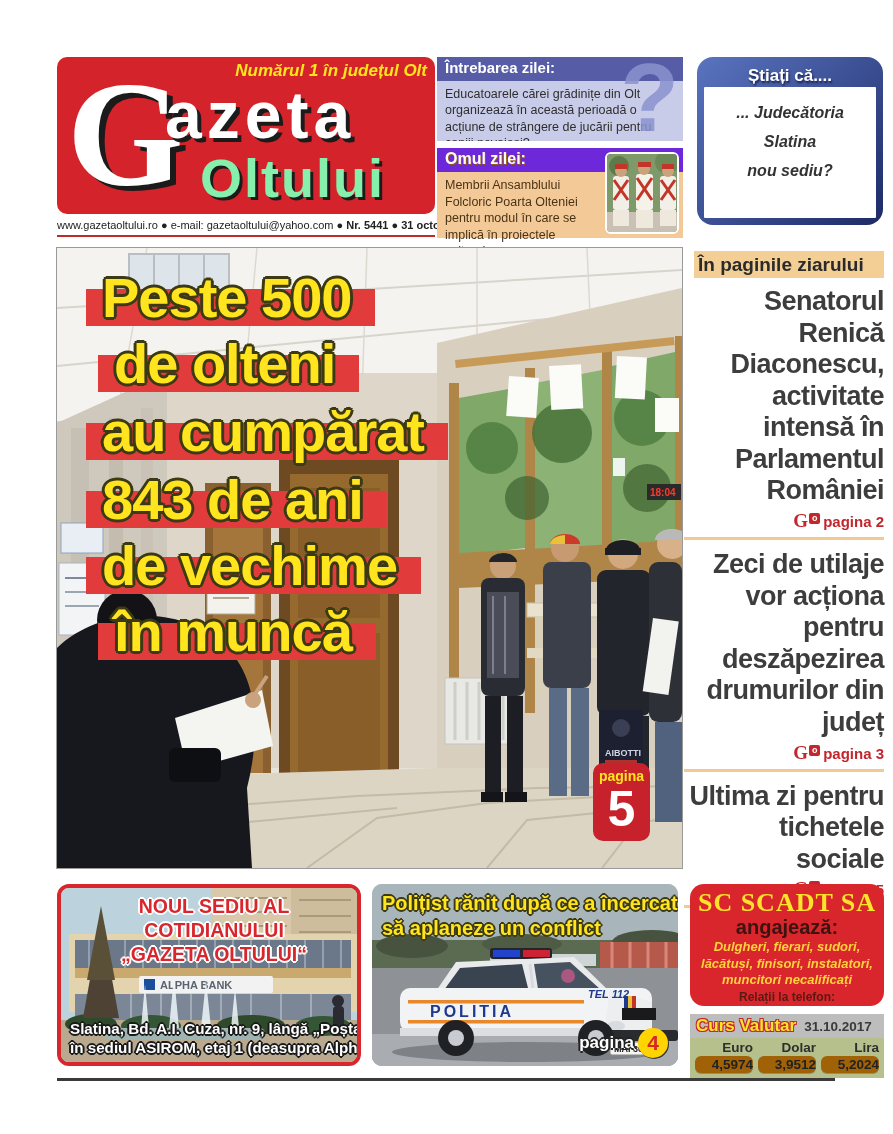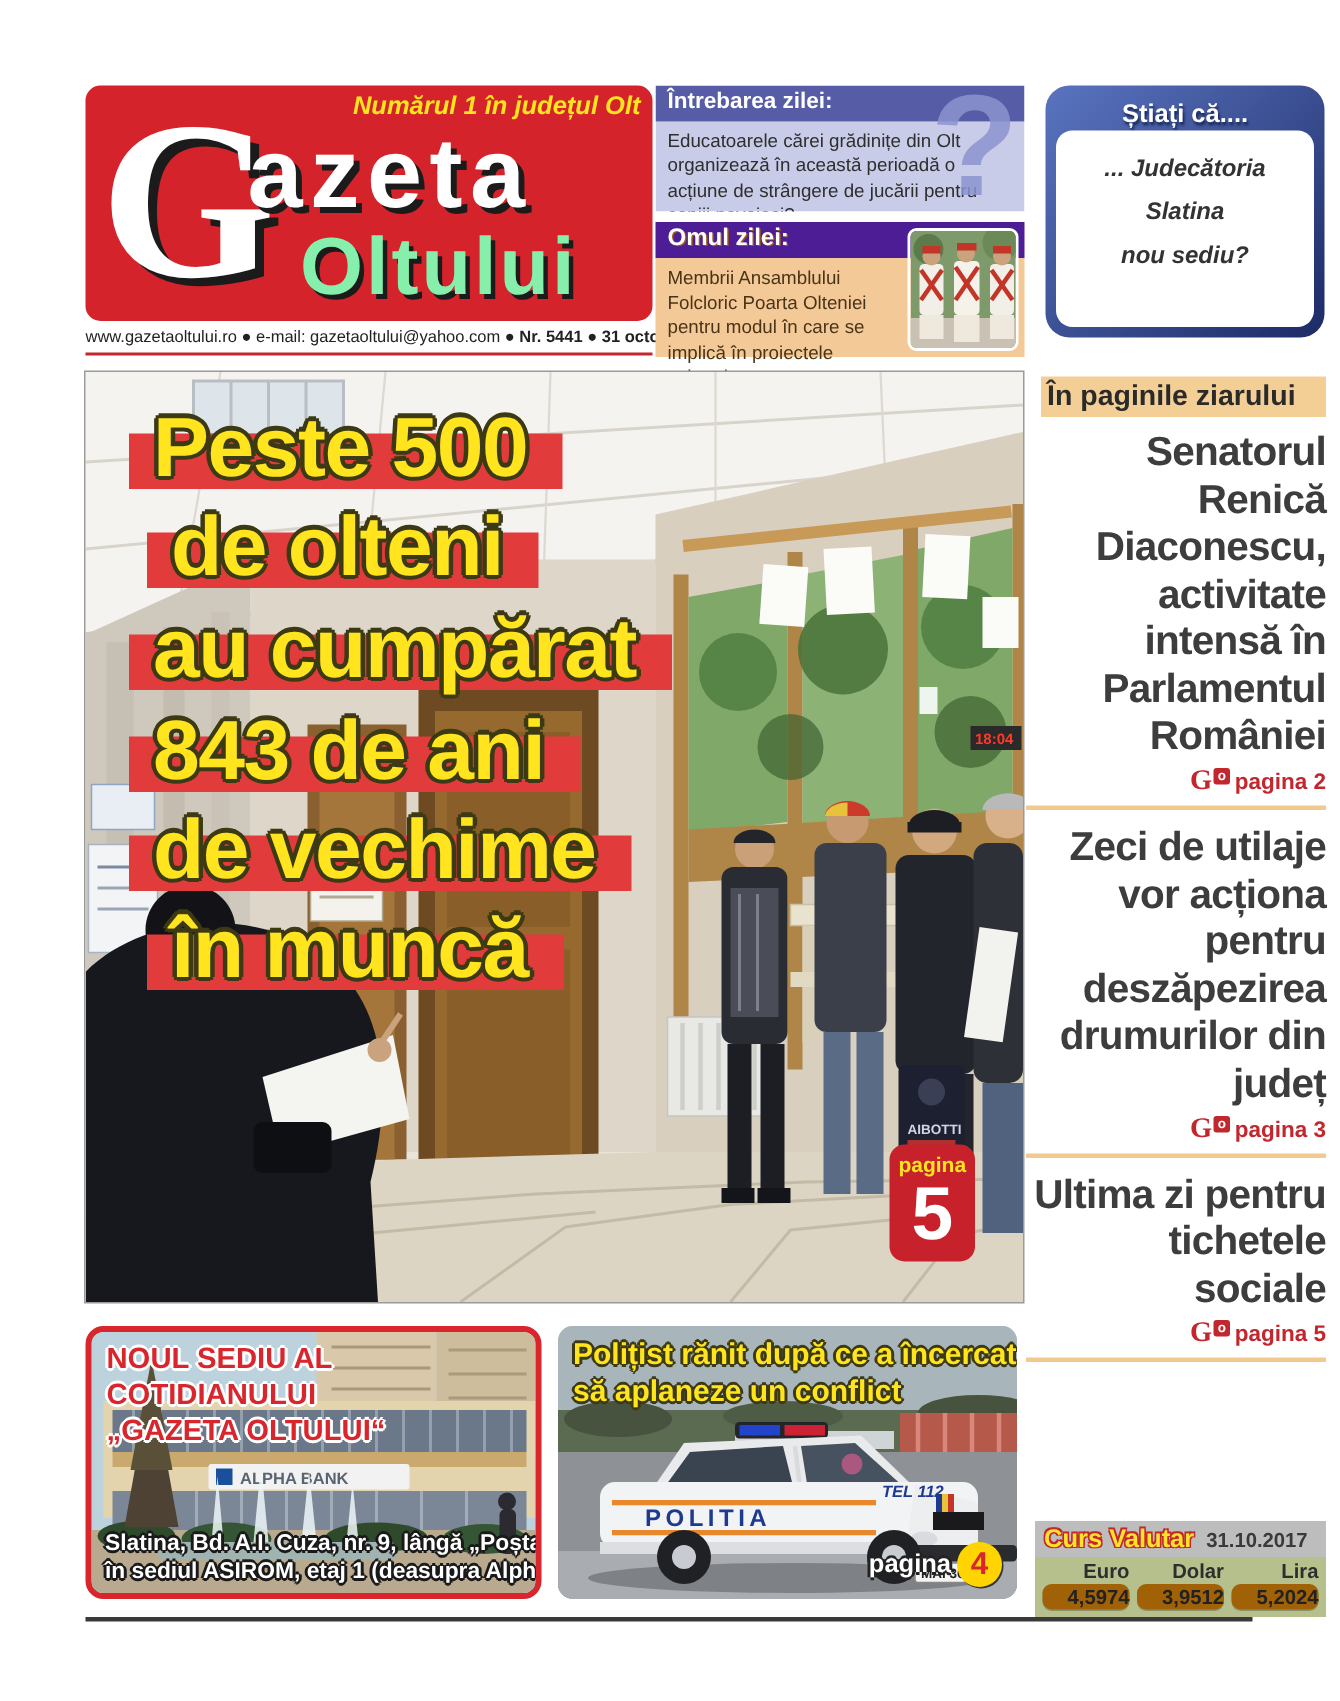--- a/index.html
+++ b/index.html
@@ -27,34 +27,34 @@
   .qbox-header { position:relative; z-index:2; height:24px; background:#565da6; color:#fff;
     font-weight:800; font-size:15px; padding:2px 8px; }
   .qbox-body { position:relative; z-index:2; height:60px; font-size:12.5px; color:#2e2e2e;
     padding:5px 8px 0 8px; line-height:1.3; }
   .qbox-bg { position:absolute; z-index:1; left:0; top:24px; right:0; bottom:0; background:#c9cce8; }
   .qmark { position:absolute; z-index:3; right:4px; top:-14px; font-size:96px; font-weight:800;
     color:#8b93cf; opacity:.85; }
 
   
   .obox { position:absolute; left:437px; top:148px; width:246px; height:90px; }
-  .obox-header { height:24px; background:#4c1d95; color:#fff; font-weight:800; font-size:16px;
+  .obox-header { height:24px; background:#6d28d9; color:#fff; font-weight:800; font-size:16px;
     padding:2px 8px; text-shadow:1px 1px 0 #9a5a10; }
   .obox-body { height:66px; background:#f4c998; color:#4a3417; font-size:12.5px;
     padding:5px 84px 0 8px; line-height:1.32; }
   .obox-photo { position:absolute; right:4px; top:4px; width:74px; height:82px;
     border:2px solid #fff; border-radius:6px; overflow:hidden; }
 
   
   .kbox { position:absolute; left:697px; top:57px; width:186px; height:168px;
     background:linear-gradient(135deg,#5a74c0,#1d2b66); border-radius:16px; }
   .kbox-title { text-align:center; color:#fff; font-weight:800; font-size:17px;
     padding-top:9px; text-shadow:1px 2px 2px #14204d; }
   .kbox-inner { position:absolute; left:7px; right:7px; top:30px; bottom:7px; background:#fff;
-    border-radius:11px; padding-top:12px; text-align:center; font-style:italic; font-size:16px;
+    border-radius:1px; padding-top:12px; text-align:center; font-style:italic; font-size:16px;
     color:#333; line-height:1.8; font-weight:600; }
 
   
   .inpages-title { position:absolute; left:694px; top:251px; width:190px; height:27px;
     background:#f3cf96; color:#2a2a2a; font-weight:800; font-size:19px; line-height:27px;
     padding-left:4px; }
   .rightcol { position:absolute; left:684px; top:286px; width:200px; }
   .story { text-align:right; padding-bottom:5px; border-bottom:3px solid #f2c98e; margin-bottom:9px; }
   .story-headline { font-size:27px; font-weight:700; color:#3d3d3d; line-height:1.17;
     letter-spacing:-0.5px; }
@@ -77,21 +77,21 @@
     background:#c7222b; border-radius:10px; text-align:center; }
   .badge5 .lbl { color:#ffe41e; font-weight:800; font-size:14px; margin-top:5px; }
   .badge5 .num { color:#fff; font-weight:800; font-size:50px; line-height:50px; }
 
   
   .office { position:absolute; left:57px; top:884px; width:304px; height:182px;
     border:4px solid #d8262c; border-radius:12px; overflow:hidden; background:#bcd3de; }
   .office-h { position:absolute; top:7px; left:10px; color:#d8262c; font-weight:800;
     font-size:19.5px; line-height:1.22; z-index:2;
     text-shadow:2px 0 0 #fff,-2px 0 0 #fff,0 2px 0 #fff,0 -2px 0 #fff,
-      1px 1px 0 #fff,-1px 1px 0 #fff,1px -1px 0 #fff,-1px -1px 0 #fff; }
+      1px 1px 0 #fff,-1px 1px 0 #fff,1px -1px 0 #fff,-1px -1px 0 #fff;text-align:center; }
   .office-cap { position:absolute; bottom:5px; left:9px; right:6px; color:#fff; font-weight:800;
     font-size:15.2px; line-height:1.25; z-index:2; white-space:nowrap;
     text-shadow:2px 0 0 #1a1a1a,-2px 0 0 #1a1a1a,0 2px 0 #1a1a1a,0 -2px 0 #1a1a1a,
       1px 1px 0 #1a1a1a,-1px 1px 0 #1a1a1a,1px -1px 0 #1a1a1a,-1px -1px 0 #1a1a1a; }
 
   
   .police { position:absolute; left:372px; top:884px; width:306px; height:182px;
     border-radius:10px; overflow:hidden; background:#a8b6bc; }
   .police-h { position:absolute; top:7px; left:10px; color:#ffe41e; font-weight:800;
     font-size:20px; line-height:1.25; z-index:2;
@@ -481,20 +481,31 @@
     <div class="police-h">
       <div>Polițist rănit după ce a încercat</div>
       <div>să aplaneze un conflict</div>
     </div>
     <div class="p4">
       <span class="p4-label">pagina</span>
       <span class="p4-circle">4</span>
     </div>
   </div>
 
+  <div class="adbox">
+    <div class="ad-company">SC SCADT SA</div>
+    <div class="ad-hiring">angajează:</div>
+    <div class="ad-jobs">
+      <div>Dulgheri, fierari, sudori,</div>
+      <div>lăcătuși, finisori, instalatori,</div>
+      <div>muncitori necalificați</div>
+    </div>
+    <div class="ad-phone-label">Relații la telefon:</div>
+    <div class="ad-phones">0249.43.42.46, 0721.221.269</div>
+  </div>
 
   <div class="curs">
     <div class="curs-head">
       <span class="curs-title">Curs Valutar</span>
       <span class="curs-date">31.10.2017</span>
     </div>
     <div class="curs-body">
       <div class="curs-col">
         <div class="curs-name">Euro</div>
         <div class="curs-pill">4,5974</div>

